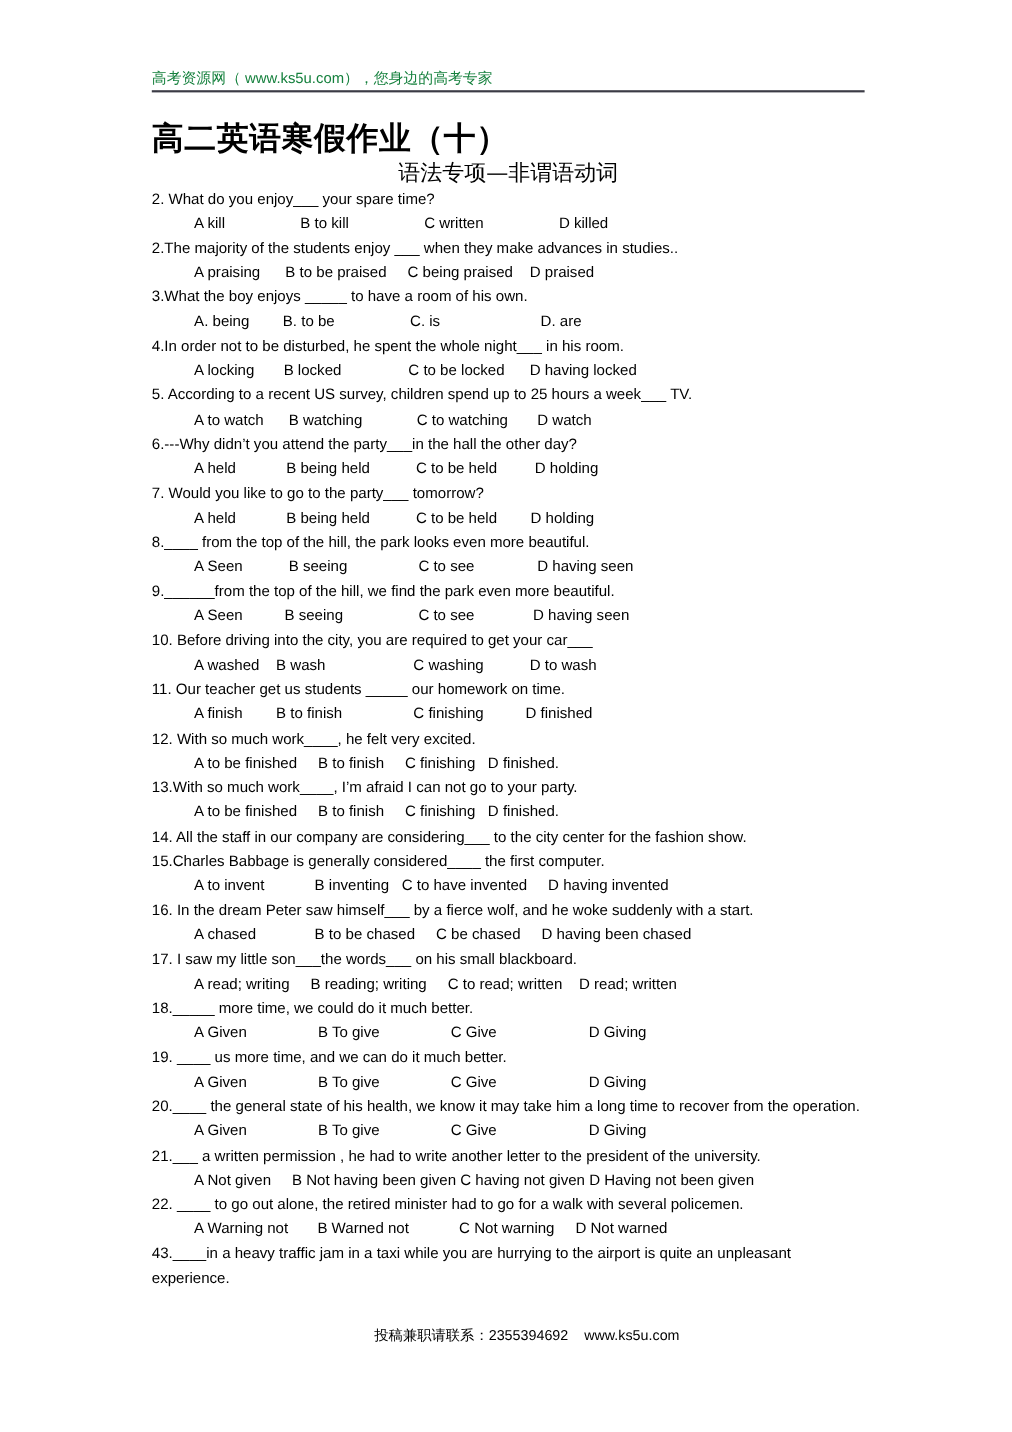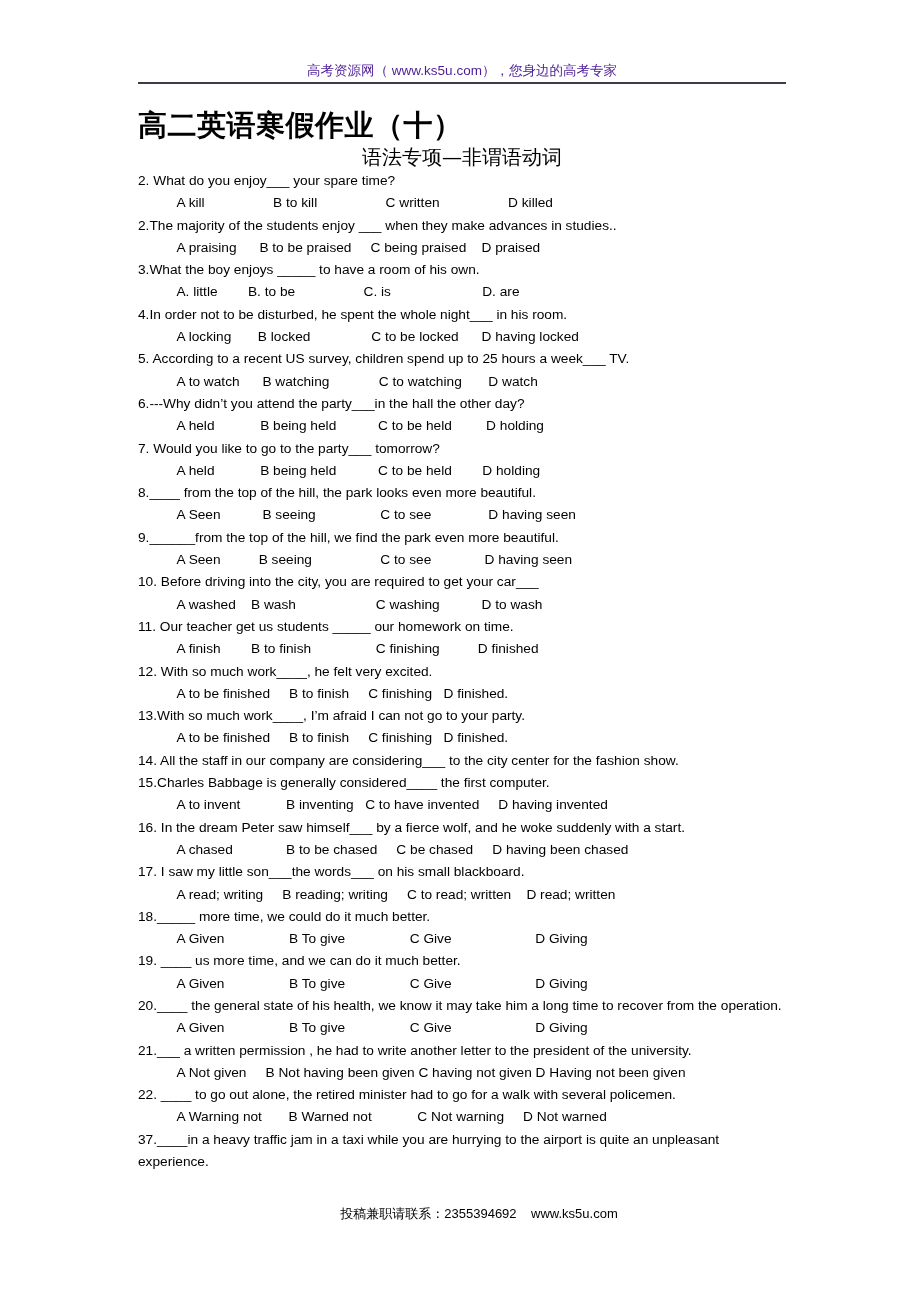--- a/index.html
+++ b/index.html
@@ -24,24 +24,24 @@
   }
 
   
   .header-band {
     position: absolute;
     left: 138px;
     top: 62px;
     width: 648px;
   }
   .header-text {
-    text-align: center;
+    text-align: left;
     font-size: 13.5px;
     line-height: 18px;
-    color: #4c1d95;
+    color: #15803d;
     white-space: pre;
   }
   .header-rule {
     margin-top: 2px;
     height: 2px;
     background: #3c3c46;
   }
 
   
   .doc-title {
@@ -117,21 +117,21 @@
       <div class="q">
         <span class="q-stem">2. What do you enjoy___ your spare time?</span>
         <span class="opts">    A kill                  B to kill                  C written                  D killed</span>
       </div>
       <div class="q">
         <span class="q-stem">2.The majority of the students enjoy ___ when they make advances in studies..</span>
         <span class="opts">    A praising      B to be praised     C being praised    D praised</span>
       </div>
       <div class="q">
         <span class="q-stem">3.What the boy enjoys _____ to have a room of his own.</span>
-        <span class="opts">    A. little        B. to be                  C. is                        D. are</span>
+        <span class="opts">    A. being        B. to be                  C. is                        D. are</span>
       </div>
       <div class="q">
         <span class="q-stem">4.In order not to be disturbed, he spent the whole night___ in his room.</span>
         <span class="opts">    A locking       B locked                C to be locked      D having locked</span>
       </div>
       <div class="q">
         <span class="q-stem">5. According to a recent US survey, children spend up to 25 hours a week___ TV.</span>
         <span class="opts">    A to watch      B watching             C to watching       D watch</span>
       </div>
       <div class="q">
@@ -195,19 +195,19 @@
       </div>
       <div class="q">
         <span class="q-stem">21.___ a written permission , he had to write another letter to the president of the university.</span>
         <span class="opts">    A Not given     B Not having been given C having not given D Having not been given</span>
       </div>
       <div class="q">
         <span class="q-stem">22. ____ to go out alone, the retired minister had to go for a walk with several policemen.</span>
         <span class="opts">    A Warning not       B Warned not            C Not warning     D Not warned</span>
       </div>
       <div class="q">
-        <span class="q-stem">37.____in a heavy traffic jam in a taxi while you are hurrying to the airport is quite an unpleasant experience.</span>
+        <span class="q-stem">43.____in a heavy traffic jam in a taxi while you are hurrying to the airport is quite an unpleasant experience.</span>
       </div>
     </div>
 
   <div class="footer">投稿兼职请联系：2355394692    www.ks5u.com</div>
 
 </div>
 
 </body></html>

